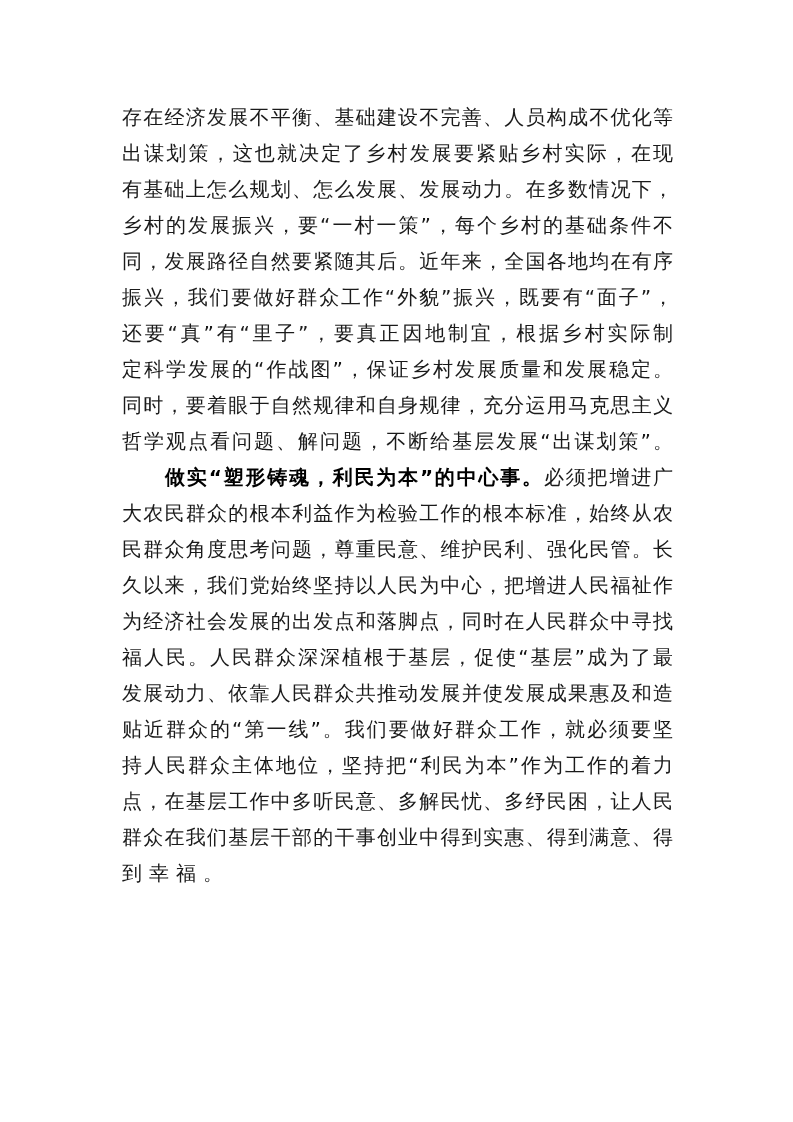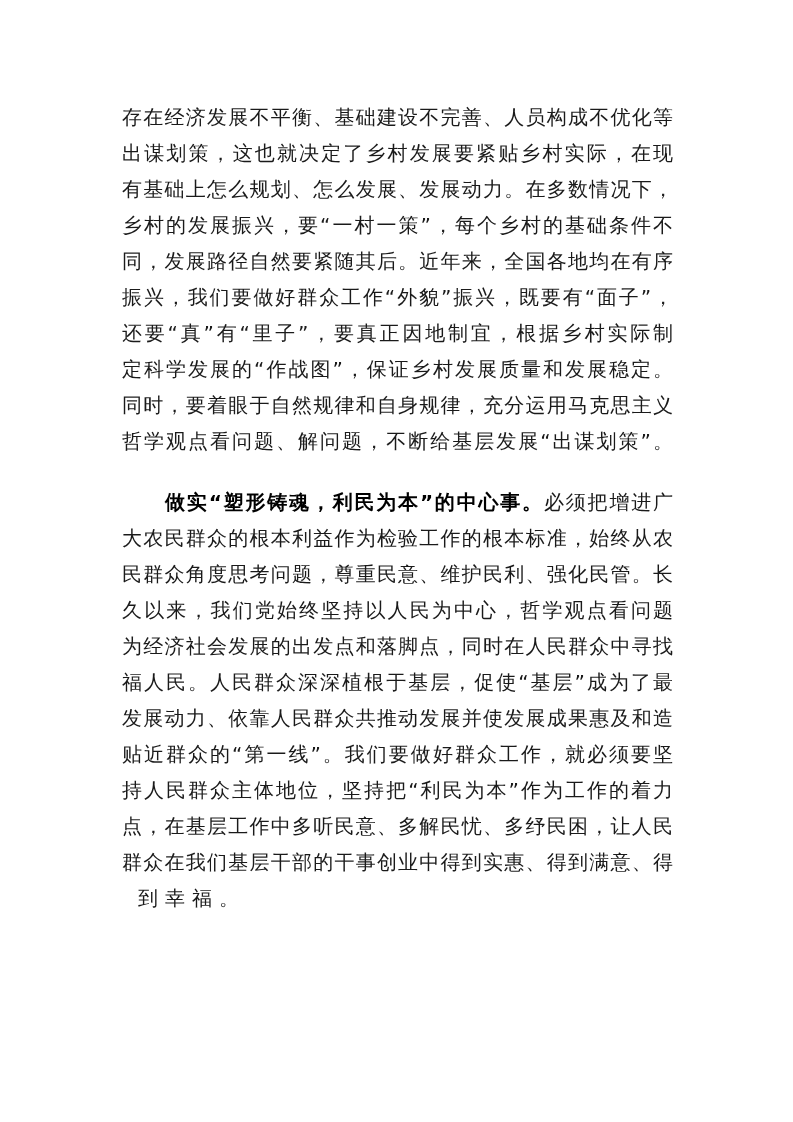--- a/index.html
+++ b/index.html
@@ -6,22 +6,22 @@
   body { width: 793px; height: 1122px; position: relative; overflow: hidden; }
   .page { position: absolute; left: 0; top: 0; width: 749px; height: 1122px; background: #ffffff; }
   .text-block { position: absolute; left: 122px; top: 99px; width: 551px; }
   .line {
     height: 36px; line-height: 36px;
     font-family: "DejaVu Sans", "Liberation Sans", sans-serif;
     font-size: 20px; color: #1a1a1a;
     white-space: nowrap;
     text-align: justify; text-align-last: justify;
   }
-  .line.last { text-align-last: left; letter-spacing: 7px; margin-left: 16px; }
-  .line.indent { padding-left: 43px; margin-top: 25px; }
+  .line.last { text-align-last: left; letter-spacing: 7px; }
+  .line.indent { padding-left: 43px; }
   .bold { font-weight: bold; color: #000; }
 </style>
 </head>
 <body>
 
 <div class="page">
   <div class="text-block">
     <div class="line">存在经济发展不平衡、基础建设不完善、人员构成不优化等</div>
     <div class="line">出谋划策，这也就决定了乡村发展要紧贴乡村实际，在现</div>
     <div class="line">有基础上怎么规划、怎么发展、发展动力。在多数情况下，</div>
@@ -29,21 +29,21 @@
     <div class="line">同，发展路径自然要紧随其后。近年来，全国各地均在有序</div>
     <div class="line">振兴，我们要做好群众工作“外貌”振兴，既要有“面子”，</div>
     <div class="line">还要“真”有“里子”，要真正因地制宜，根据乡村实际制</div>
     <div class="line">定科学发展的“作战图”，保证乡村发展质量和发展稳定。</div>
     <div class="line">同时，要着眼于自然规律和自身规律，充分运用马克思主义</div>
     <div class="line">哲学观点看问题、解问题，不断给基层发展“出谋划策”。</div>
 
     <div class="line indent"><span class="bold">做实“塑形铸魂，利民为本”的中心事。</span><span>必须把增进广</span></div>
     <div class="line">大农民群众的根本利益作为检验工作的根本标准，始终从农</div>
     <div class="line">民群众角度思考问题，尊重民意、维护民利、强化民管。长</div>
-    <div class="line">久以来，我们党始终坚持以人民为中心，哲学观点看问题</div>
+    <div class="line">久以来，我们党始终坚持以人民为中心，把增进人民福祉作</div>
     <div class="line">为经济社会发展的出发点和落脚点，同时在人民群众中寻找</div>
     <div class="line">福人民。人民群众深深植根于基层，促使“基层”成为了最</div>
     <div class="line">发展动力、依靠人民群众共推动发展并使发展成果惠及和造</div>
     <div class="line">贴近群众的“第一线”。我们要做好群众工作，就必须要坚</div>
     <div class="line">持人民群众主体地位，坚持把“利民为本”作为工作的着力</div>
     <div class="line">点，在基层工作中多听民意、多解民忧、多纾民困，让人民</div>
     <div class="line">群众在我们基层干部的干事创业中得到实惠、得到满意、得</div>
     <div class="line last">到幸福。</div>
   </div>
 </div>

